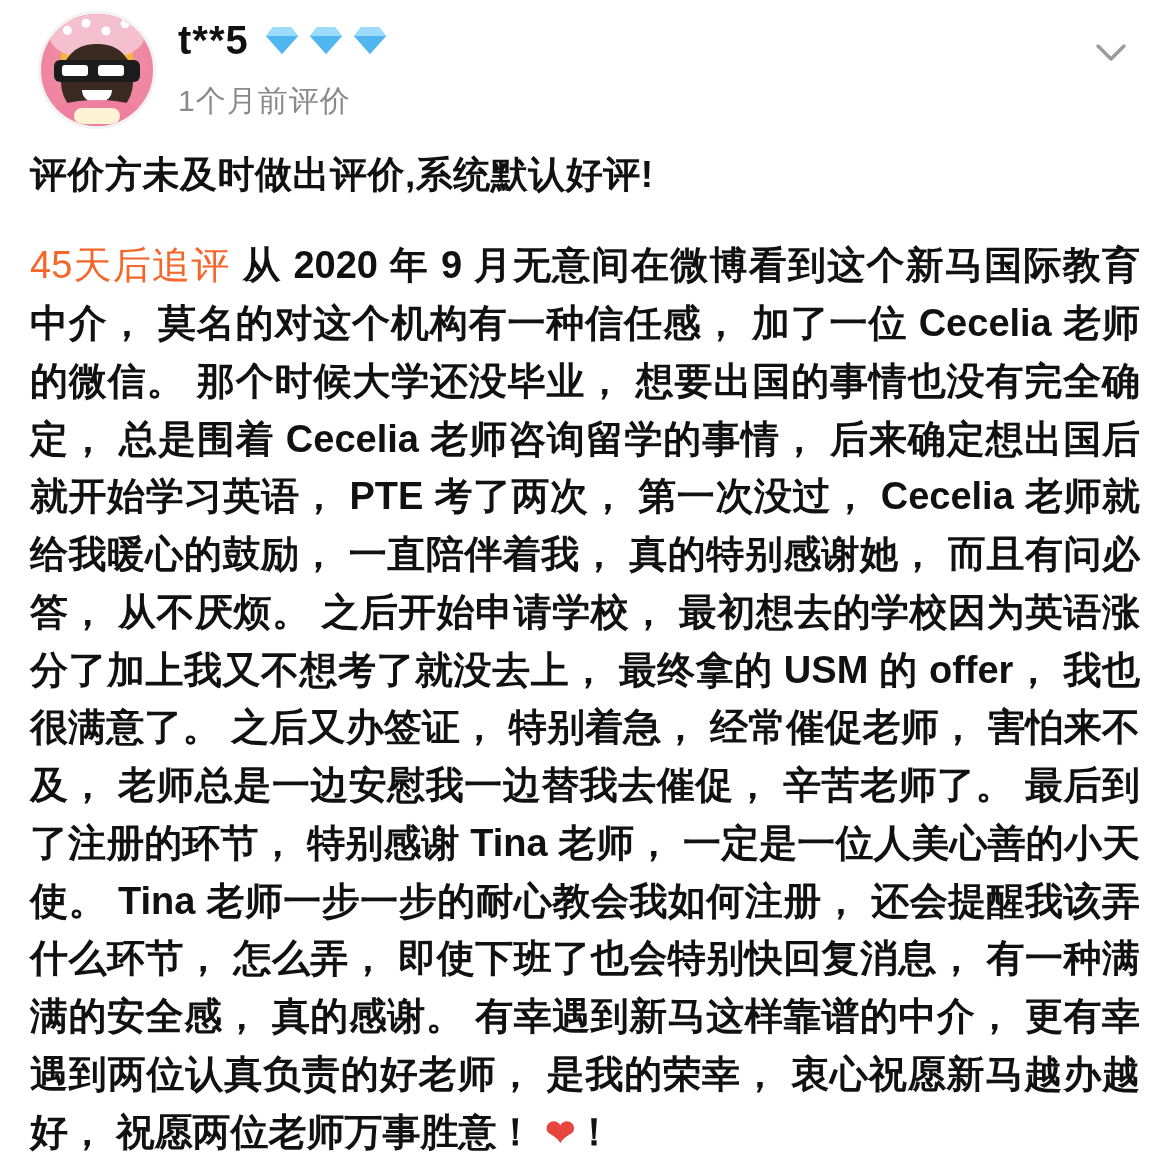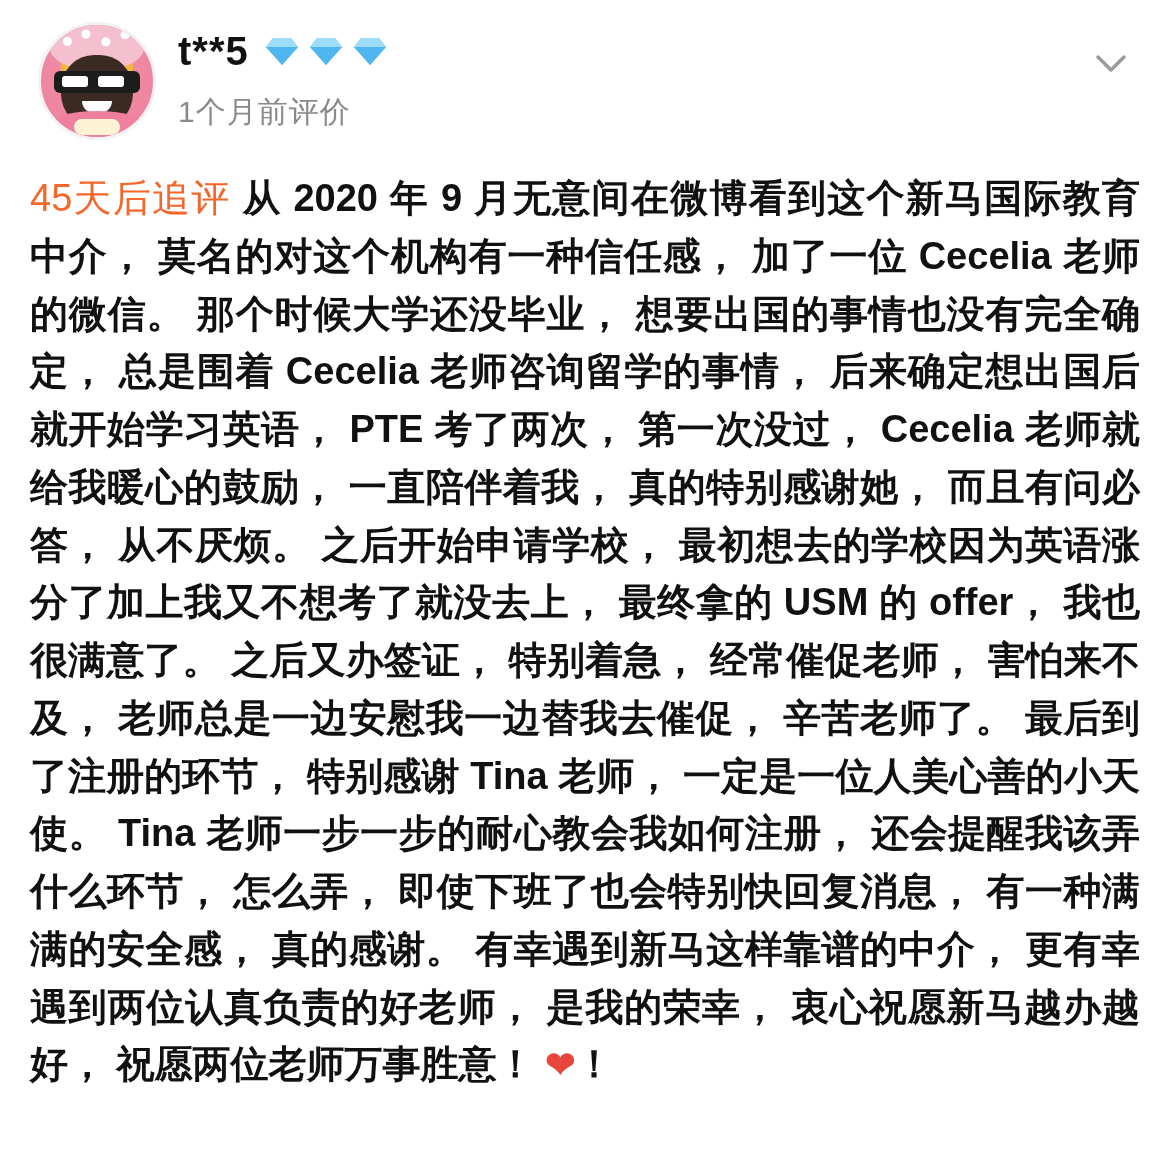--- a/index.html
+++ b/index.html
@@ -12,21 +12,21 @@
     height: 1170px;
     overflow: hidden;
     font-family: "Liberation Sans", sans-serif;
     color: #111111;
   }
 
   .review-card {
     width: 1170px;
     height: 908px;
     box-sizing: border-box;
-    padding: 20px 30px 0 30px;
+    padding: 9px 30px 0 30px;
     position: relative;
   }
 
   
   .header {
     display: flex;
     align-items: flex-start;
     height: 110px;
     position: relative;
   }
@@ -252,20 +252,21 @@
       <div class="timestamp">1个月前评价</div>
     </div>
 
     <div class="chevron">
       <svg viewBox="0 0 46 46" width="46" height="46" aria-hidden="true">
         <polyline points="10,17 23,30 36,17" fill="none" stroke="#9b9b9b" stroke-width="3.5" stroke-linecap="round" stroke-linejoin="round"></polyline>
       </svg>
     </div>
   </div>
 
+  <div class="first-line">评价方未及时做出评价,系统默认好评!</div>
 
   <div class="append-block">
     <span class="append-label">45天后追评</span>
     <span>从 2020 年 9 月无意间在微博看到这个新马国际教育中介， 莫名的对这个机构有一种信任感， 加了一位 Cecelia 老师的微信。 那个时候大学还没毕业， 想要出国的事情也没有完全确定， 总是围着 Cecelia 老师咨询留学的事情， 后来确定想出国后就开始学习英语， PTE 考了两次， 第一次没过， Cecelia 老师就给我暖心的鼓励， 一直陪伴着我， 真的特别感谢她， 而且有问必答， 从不厌烦。 之后开始申请学校， 最初想去的学校因为英语涨分了加上我又不想考了就没去上， 最终拿的 USM 的 offer， 我也很满意了。 之后又办签证， 特别着急， 经常催促老师， 害怕来不及， 老师总是一边安慰我一边替我去催促， 辛苦老师了。 最后到了注册的环节， 特别感谢 Tina 老师， 一定是一位人美心善的小天使。 Tina 老师一步一步的耐心教会我如何注册， 还会提醒我该弄什么环节， 怎么弄， 即使下班了也会特别快回复消息， 有一种满满的安全感， 真的感谢。 有幸遇到新马这样靠谱的中介， 更有幸遇到两位认真负责的好老师， 是我的荣幸， 衷心祝愿新马越办越好， 祝愿两位老师万事胜意！</span>
     <span class="heart">❤</span><span>！</span>
   </div>
 
 </div>
 
 </body></html>

